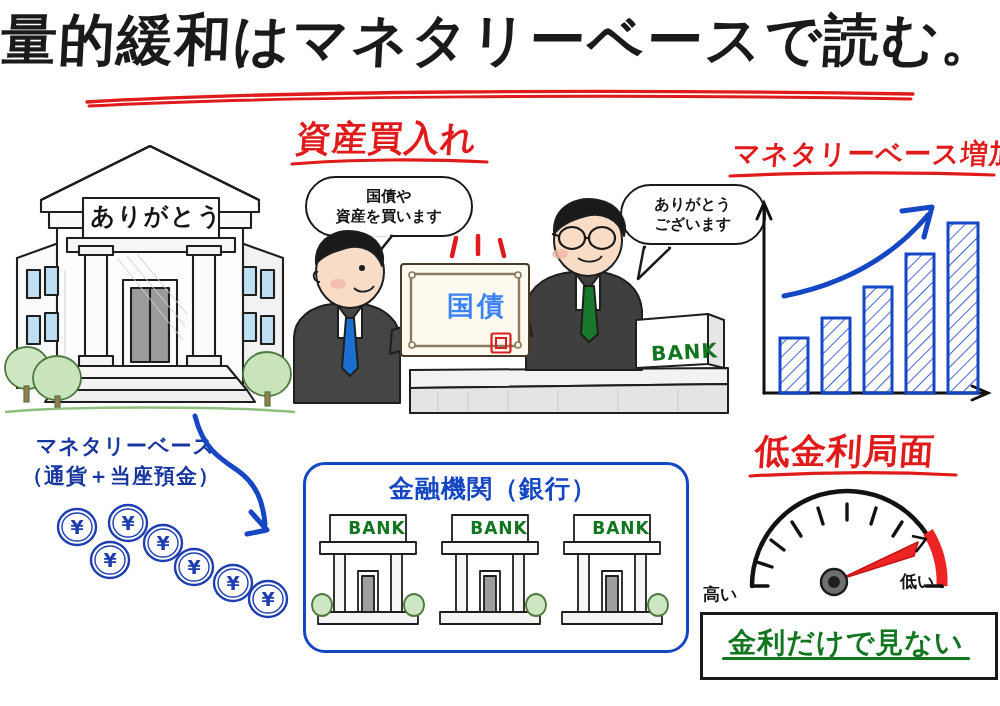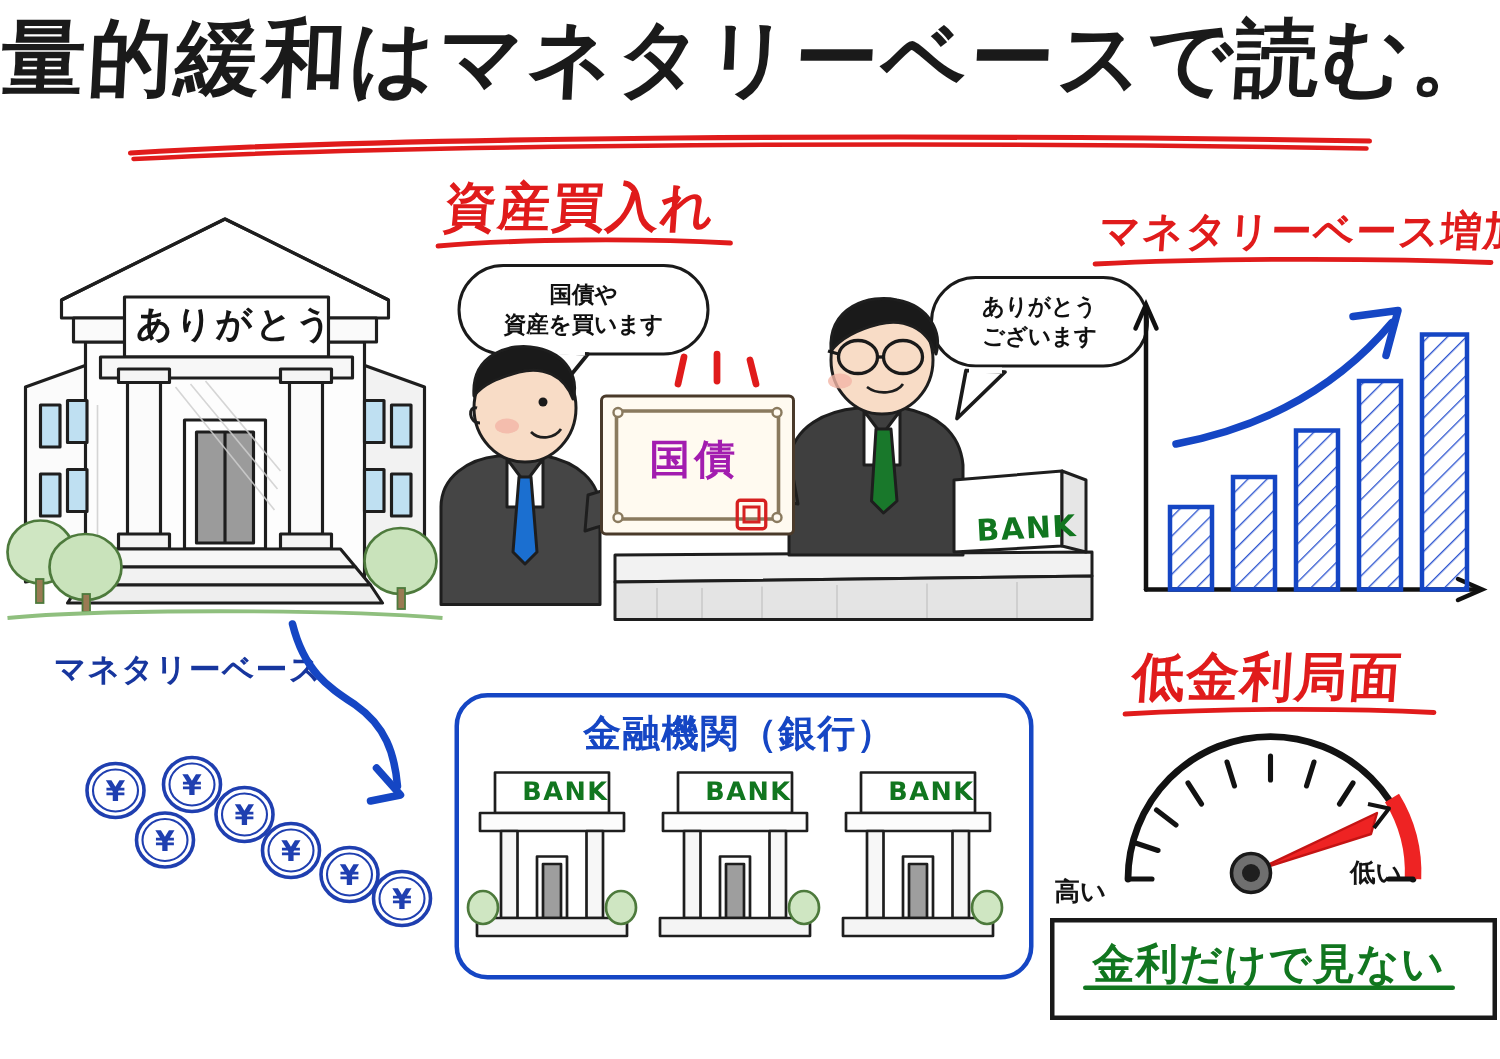--- a/index.html
+++ b/index.html
@@ -238,21 +238,21 @@
       <line x1="168" y1="20" x2="164" y2="38"></line>
       <line x1="190" y1="18" x2="190" y2="36"></line>
       <line x1="212" y1="22" x2="216" y2="38"></line>
     </g>
 
     <g stroke="#1e1e1e" stroke-width="2" stroke-linejoin="round">
       <path d="M348,150 L348,102 L420,96 L420,146 Z" fill="#ffffff"></path>
       <path d="M420,96 L436,102 L436,150 L420,146 Z" fill="#e6e6e6"></path>
     </g>
   </svg>
-  <div class="abs" style="left:408px;top:288px;width:110px;text-align:center;font-size:27px;color:#a21caf;font-weight:700;letter-spacing:3px;">国債</div>
+  <div class="abs" style="left:422px;top:288px;width:110px;text-align:center;font-size:27px;color:#3b82f6;font-weight:700;letter-spacing:3px;">国債</div>
   <svg class="abs" style="left:490px;top:332px;" width="22" height="22" viewBox="0 0 22 22">
     <rect x="1.5" y="1.5" width="19" height="19" rx="2" fill="none" stroke="#d62020" stroke-width="2.2"></rect>
     <rect x="6" y="6" width="10" height="10" fill="none" stroke="#d62020" stroke-width="2"></rect>
   </svg>
   <div class="abs green-text" style="left:651px;top:340px;font-size:20px;transform:rotate(-3deg);">BANK</div>
 
   <svg class="abs" style="left:752px;top:195px;" width="240" height="215" viewBox="0 0 240 215">
 
     <g stroke="#111111" stroke-width="3" stroke-linecap="round">
       <line x1="12" y1="198" x2="12" y2="12"></line>
@@ -274,20 +274,21 @@
       <rect x="196" y="28" width="30" height="170" fill="url(#hatch)" stroke="#1546c4" stroke-width="3"></rect>
     </g>
 
     <g stroke="#1546c4" fill="none" stroke-linecap="round">
       <path d="M32,101 C78,92 132,72 176,20" stroke-width="5"></path>
       <path d="M150,16 L180,12 L172,42" stroke-width="5" stroke-linejoin="round"></path>
     </g>
   </svg>
 
   <div class="abs blue-text" style="left:36px;top:432px;font-size:21px;">マネタリーベース</div>
+  <div class="abs blue-text" style="left:22px;top:462px;font-size:21px;">（通貨＋当座預金）</div>
 
   <svg class="abs" style="left:52px;top:505px;" width="240" height="115" viewBox="0 0 240 115">
     <g fill="#ffffff" stroke="#1f3fb0" stroke-width="2.4">
       <g>
           <ellipse cx="25" cy="22" rx="19" ry="18"></ellipse>
           <ellipse cx="25" cy="22" rx="15" ry="14" stroke-width="1.4"></ellipse>
         </g>
       <g>
           <ellipse cx="76" cy="18" rx="19" ry="18"></ellipse>
           <ellipse cx="76" cy="18" rx="15" ry="14" stroke-width="1.4"></ellipse>

